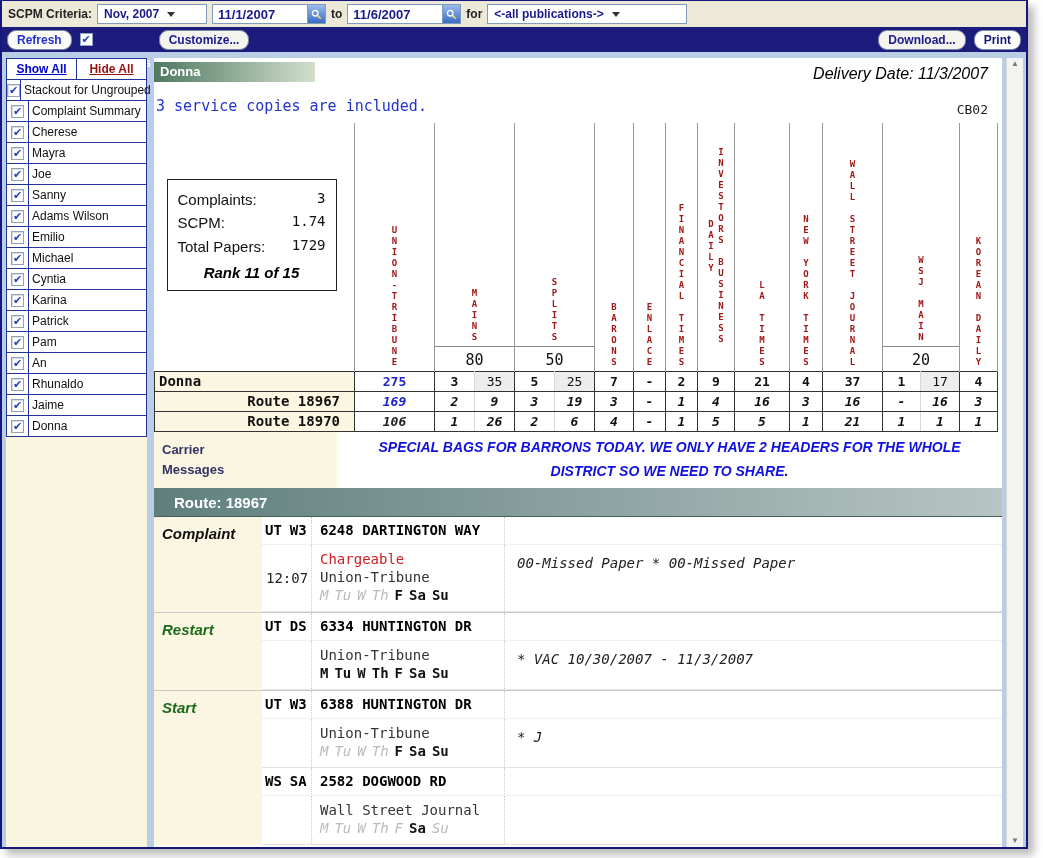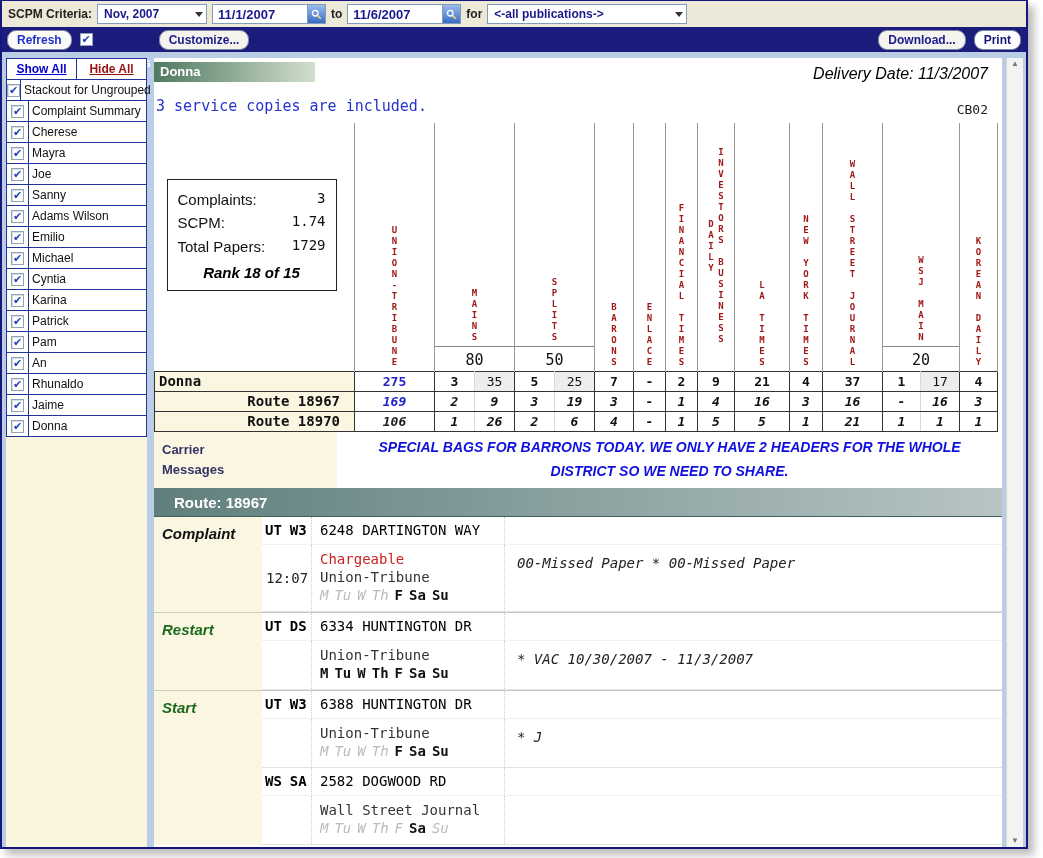--- a/index.html
+++ b/index.html
@@ -7,21 +7,21 @@
   .page { position:relative; width:1043px; height:858px; overflow:hidden;
           font-family:"Liberation Sans",sans-serif; }
   .window { position:absolute; left:0; top:0; width:1028px; height:849px;
             border:2px solid #16167C; border-top-width:1px; background:#B9CDE4;
             box-shadow:6px 6px 8px rgba(150,150,150,.65); }
 
   
   .topbar { height:26px; background:#ECE9D8; display:flex; align-items:center;
             gap:5px; padding:0 6px; }
   .topbar .lbl { font-weight:bold; font-size:12px; color:#222; }
-  .combo { display:flex; align-items:center; justify-content:space-between;
+  .combo { display:flex; align-items:center; 
            background:#fff; border:1px solid #7F9DB9; height:20px; padding:0 3px 0 6px; }
   .combo .ctext { font-weight:bold; font-size:12px; color:#1A1A8C; white-space:nowrap; }
   .chev { width:0; height:0; border-left:4px solid transparent; border-right:4px solid transparent;
           border-top:5px solid #333; margin-left:8px; }
   .datebox { display:flex; align-items:center; background:#fff; border:1px solid #7F9DB9;
              height:20px; width:114px; }
   .datebox .dtext { flex:1; font-weight:bold; font-size:13px; color:#1A1A8C; padding-left:5px; }
   .dicon { width:18px; height:18px; background:linear-gradient(#9DBCEC,#3A6BC4);
            border-left:1px solid #7F9DB9; display:flex; align-items:center; justify-content:center; }
 
@@ -119,21 +119,21 @@
   .dsec:first-of-type { border-top:none; }
   .dsec-label { width:108px; background:#FBF6E2; padding:8px 0 0 8px;
                 font-weight:bold; font-style:italic; font-size:15px; }
   .dsec-body { flex:1; display:flex; flex-direction:column; }
   .entry { display:grid; grid-template-columns:50px 193px 1fr;
            font-family:"DejaVu Sans Mono",monospace; border-bottom:1px solid #E4E3DE; }
   .ec { border-right:1px dotted #CCC; }
   .ec.c3 { border-right:none; }
   .r1 { height:28px; display:flex; align-items:center; border-bottom:1px solid #F0EFEA; }
   .codes { padding-left:3px; font-weight:bold; font-size:14px; gap:8px; display:flex; }
-  .addr { padding-left:8px; font-weight:normal; font-size:14px; }
+  .addr { padding-left:8px; font-weight:bold; font-size:14px; }
   .r2 { min-height:48px; }
   .time { display:flex; align-items:center; padding-left:4px; font-size:14px; color:#222; }
   .ebody { padding:6px 0 8px 8px; font-size:14px; }
   .estatus { color:#CC2222; margin-bottom:2px; }
   .epub { color:#333; margin-bottom:2px; }
   .days span { margin-right:6px; font-size:14px; }
   .dayoff { color:#BBB; font-style:italic; }
   .dayon { color:#111; font-weight:bold; }
   .edesc { padding:10px 0 0 12px; font-style:italic; font-size:14px; color:#222; }
 </style>
@@ -372,21 +372,21 @@
                       <span class="sval">3</span>
                     </div>
               <div class="srow">
                       <span>SCPM:</span>
                       <span class="sval">1.74</span>
                     </div>
               <div class="srow">
                       <span>Total Papers:</span>
                       <span class="sval">1729</span>
                     </div>
-              <div class="rank">Rank 18 of 15</div>
+              <div class="rank">Rank 11 of 15</div>
             </div>
           </th>
         <th class="hcol">
                   <div class="hwrap">
                     <div class="vtext">UNION-TRIBUNE</div>
                   </div>
                 </th>
                 <th class="hcol" colspan="2">
                   <div class="hwrap">
                     <div class="vtext">MAINS</div>

